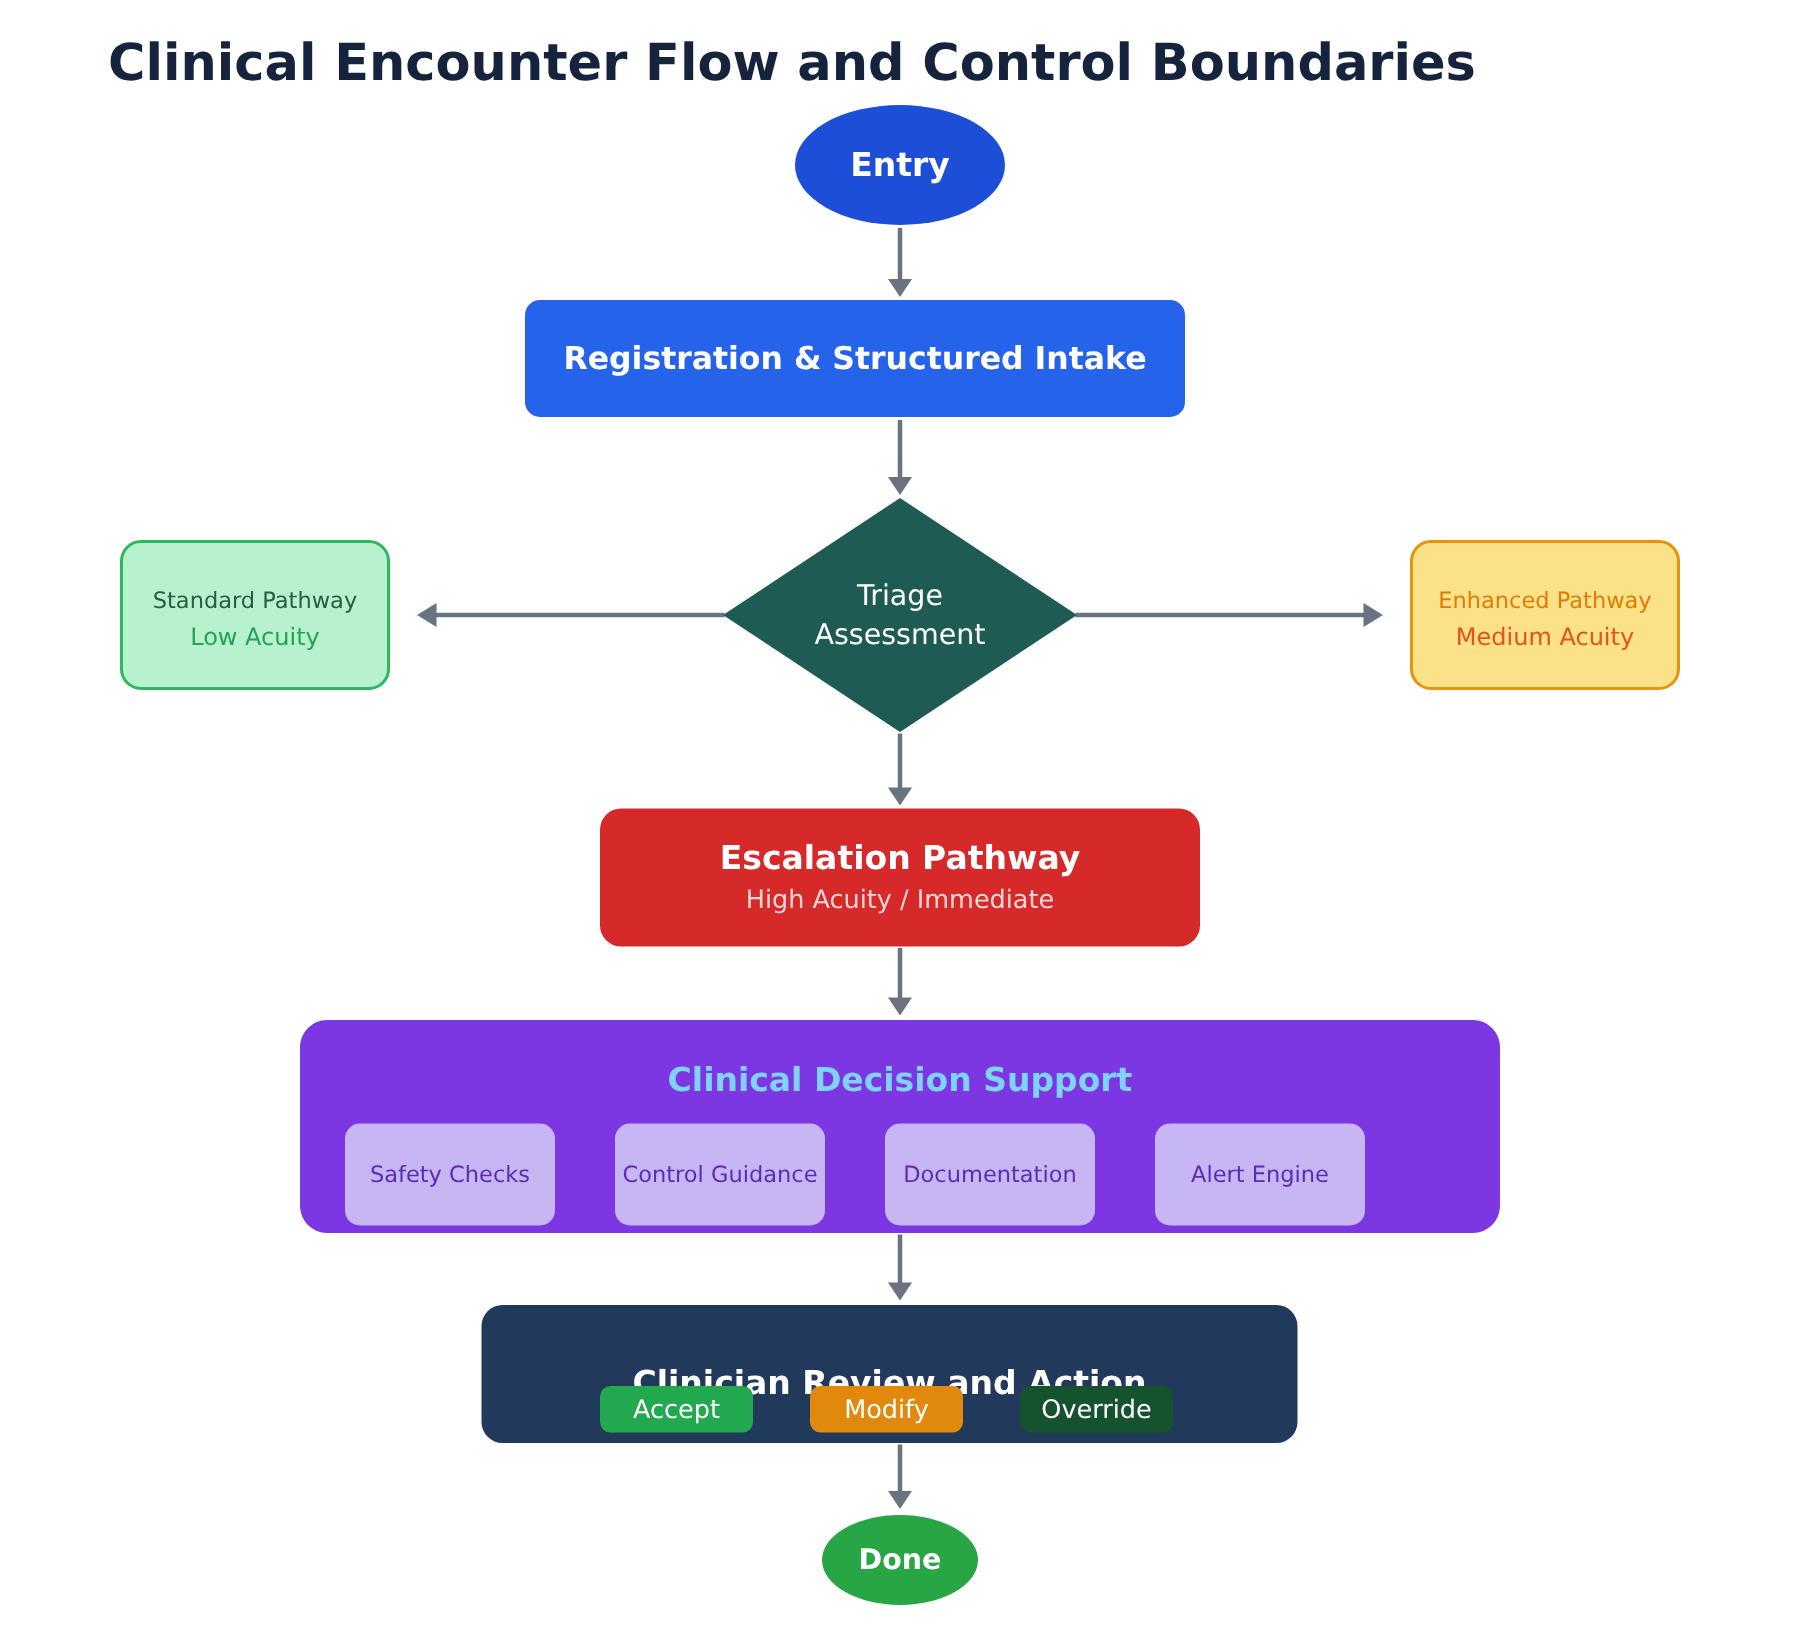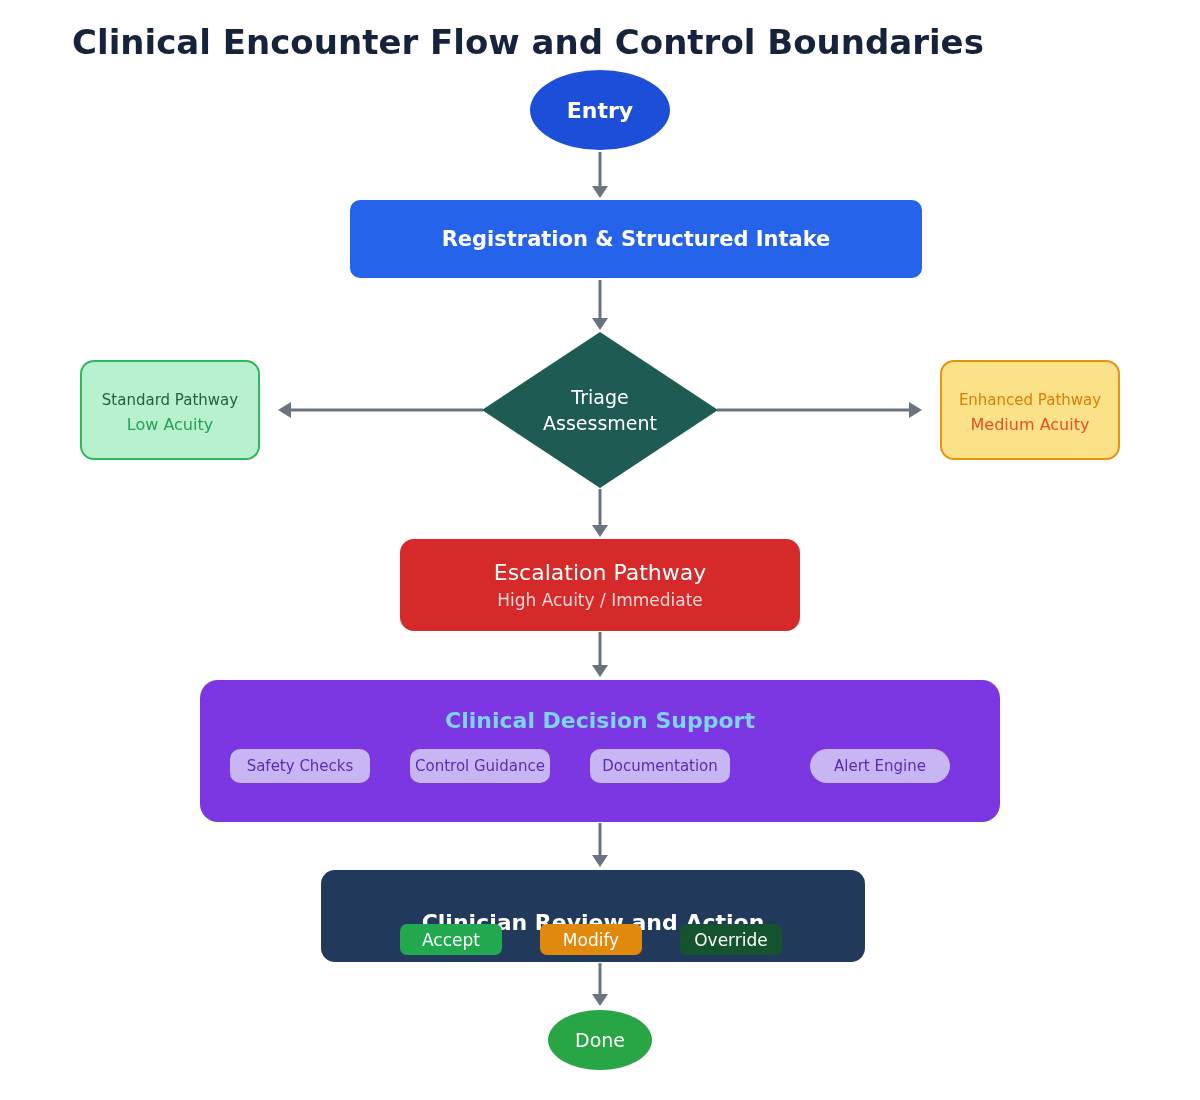--- a/index.html
+++ b/index.html
@@ -10,44 +10,44 @@
   .title {
     position:absolute; top:22px; left:0; width:1056px; margin:0;
     text-align:center; font-size:34px; font-weight:bold; color:#16233c;
     line-height:40px;
   }
   .connectors { position:absolute; top:0; left:0; }
 
   .node { position:absolute; display:flex; flex-direction:column; align-items:center; justify-content:center; text-align:center; box-sizing:border-box; }
 
   .entry   { left:530px; top:70px;  width:140px; height:80px; border-radius:50%; color:#ffffff; font-size:22px; font-weight:bold; }
-  .done    { left:548px; top:1010px; width:104px; height:60px; border-radius:50%; color:#ffffff; font-size:19px; }
+  .done    { left:548px; top:1010px; width:104px; height:60px; border-radius:50%; color:#ffffff; font-size:19px;font-weight:bold; }
 
-  .registration { left:350px; top:200px; width:572px; height:78px; border-radius:10px; color:#ffffff; font-size:21px; font-weight:bold;justify-content:center; }
+  .registration { left:350px; top:200px; width:440px; height:78px; border-radius:10px; color:#ffffff; font-size:21px; font-weight:bold;justify-content:center; }
 
   .diamond { left:482px; top:332px; width:236px; height:156px;
              clip-path:polygon(50% 0%, 100% 50%, 50% 100%, 0% 50%);
              color:#ffffff; font-size:19px; line-height:26px; }
   .diamond .inner { width:150px; }
 
   .pathway { width:180px; height:100px; top:360px; border-radius:14px; border:2px solid; }
   .pathway-standard { left:80px; }
   .pathway-enhanced { left:940px; }
   .pathway .pw-title { font-size:15px; line-height:26px; width:160px; }
   .pathway .pw-sub   { font-size:16px; margin-top:2px; }
 
   .escalation { left:400px; top:539px; width:400px; height:92px; border-radius:14px; color:#ffffff; }
-  .escalation .esc-title { font-size:22px; font-weight:normal; }
+  .escalation .esc-title { font-size:22px; font-weight:bold; }
   .escalation .esc-sub   { font-size:17px; color:#f1d6d6; margin-top:5px; }
 
   .cds { left:200px; top:680px; width:800px; height:142px; border-radius:18px; justify-content:flex-start; }
   .cds .cds-title { color:#7dd3fc; font-size:22px; font-weight:bold; margin-top:28px; }
-  .module { position:absolute; top:749px; width:140px; height:34px; border-radius:10px;
+  .module { position:absolute; top:749px; width:140px; height:68px; border-radius:10px;
             display:flex; align-items:center; justify-content:center; font-size:15px; }
-  .module-0 { left:230px; } .module-1 { left:410px; } .module-2 { left:590px; } .module-3 { left:810px;border-radius:17px; }
+  .module-0 { left:230px; } .module-1 { left:410px; } .module-2 { left:590px; } .module-3 { left:770px; }
 
   .review { left:321px; top:870px; width:544px; height:92px; border-radius:14px; justify-content:center; }
   .review .rev-title { color:#ffffff; font-size:22px; font-weight:bold; margin-top:12px; }
   .action-btn { position:absolute; top:924px; width:102px; height:31px; border-radius:7px;
                 border:none; display:flex; align-items:center; justify-content:center;
                 color:#ffffff; font-size:17px; font-family:"DejaVu Sans", sans-serif; cursor:pointer; padding:0; }
   .action-0 { left:400px; } .action-1 { left:540px; } .action-2 { left:680px; }
 </style>
 </head>
 <body>

